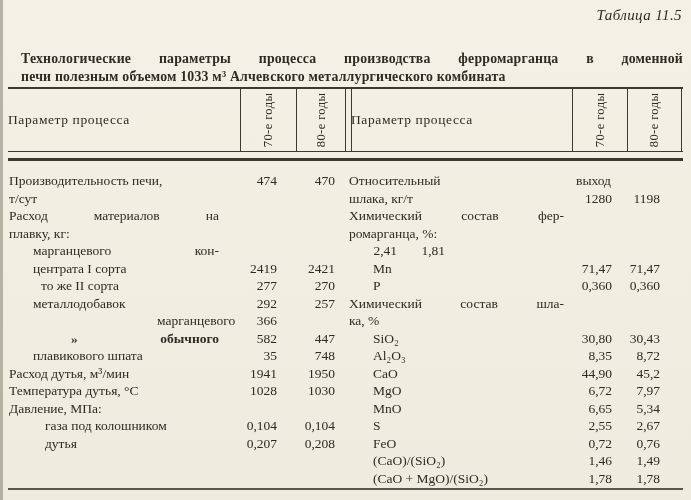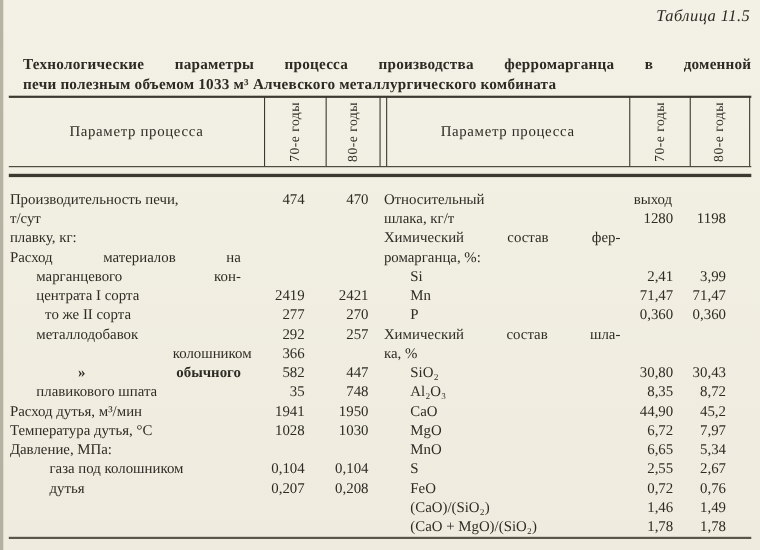--- a/index.html
+++ b/index.html
@@ -23,21 +23,21 @@
   .caption .cap-line1{display:block;text-align:justify;text-align-last:justify;}
   .caption .cap-line2{display:block;}
   .rule{position:absolute;background:#3c3a30;}
   .rule.top{left:8px;width:675px;top:87px;height:2px;}
   .rule.head-bottom{left:8px;width:675px;top:151px;height:1px;}
   .rule.heavy{left:8px;width:675px;top:158px;height:3px;}
   .rule.bottom{left:8px;width:675px;top:488px;height:2px;background:#59564a;}
   .vline{position:absolute;top:88px;height:63px;width:1px;background:#3c3a30;}
   .param-head{
     position:absolute;top:112px;font-size:13.5px;letter-spacing:.6px;
-    text-align:center;white-space:nowrap;
+    text-align:left;white-space:nowrap;
   }
   .rot{
     position:absolute;font-size:12.5px;white-space:nowrap;letter-spacing:.4px;
     transform:translate(-50%,-50%) rotate(-90deg);
   }
   .body-half{
     position:absolute;top:172px;font-size:13.5px;
   }
   .half-left{left:9px;width:326px;}
   .half-right{left:349px;width:311px;}
@@ -93,26 +93,26 @@
         <span class="lbl">Производительность печи,</span>
         <span class="val">474</span>
         <span class="val">470</span>
       </div>
       <div class="line">
         <span class="lbl">т/сут</span>
         <span class="val"></span>
         <span class="val"></span>
       </div>
       <div class="line">
+        <span class="lbl j">Расход материалов на</span>
+        <span class="val"></span>
+        <span class="val"></span>
+      </div>
+      <div class="line">
         <span class="lbl">плавку, кг:</span>
-        <span class="val"></span>
-        <span class="val"></span>
-      </div>
-      <div class="line">
-        <span class="lbl j">Расход материалов на</span>
         <span class="val"></span>
         <span class="val"></span>
       </div>
       <div class="line">
         <span class="lbl i1 j">марганцевого кон-</span>
         <span class="val"></span>
         <span class="val"></span>
       </div>
       <div class="line">
         <span class="lbl i1">центрата I сорта</span>
@@ -123,21 +123,21 @@
         <span class="lbl i2">то же II сорта</span>
         <span class="val">277</span>
         <span class="val">270</span>
       </div>
       <div class="line">
         <span class="lbl i1">металлодобавок</span>
         <span class="val">292</span>
         <span class="val">257</span>
       </div>
       <div class="line">
-        <span class="lbl i5">колошником</span>
+        <span class="lbl i5">марганцевого</span>
         <span class="val">366</span>
         <span class="val"></span>
       </div>
       <div class="line">
         <span class="lbl i4 j">» обычного</span>
         <span class="val">582</span>
         <span class="val">447</span>
       </div>
       <div class="line">
         <span class="lbl i1">плавикового шпата</span>
@@ -185,23 +185,22 @@
         <span class="lbl j">Химический состав фер-</span>
         <span class="val"></span>
         <span class="val"></span>
       </div>
       <div class="line">
         <span class="lbl">ромарганца, %:</span>
         <span class="val"></span>
         <span class="val"></span>
       </div>
       <div class="line">
-        <span class="lbl i1">Si</span>
         <span class="val">2,41</span>
-        <span class="val">3,99</span>
+        <span class="val">1,81</span>
       </div>
       <div class="line">
         <span class="lbl i1">Mn</span>
         <span class="val">71,47</span>
         <span class="val">71,47</span>
       </div>
       <div class="line">
         <span class="lbl i1">P</span>
         <span class="val">0,360</span>
         <span class="val">0,360</span>

